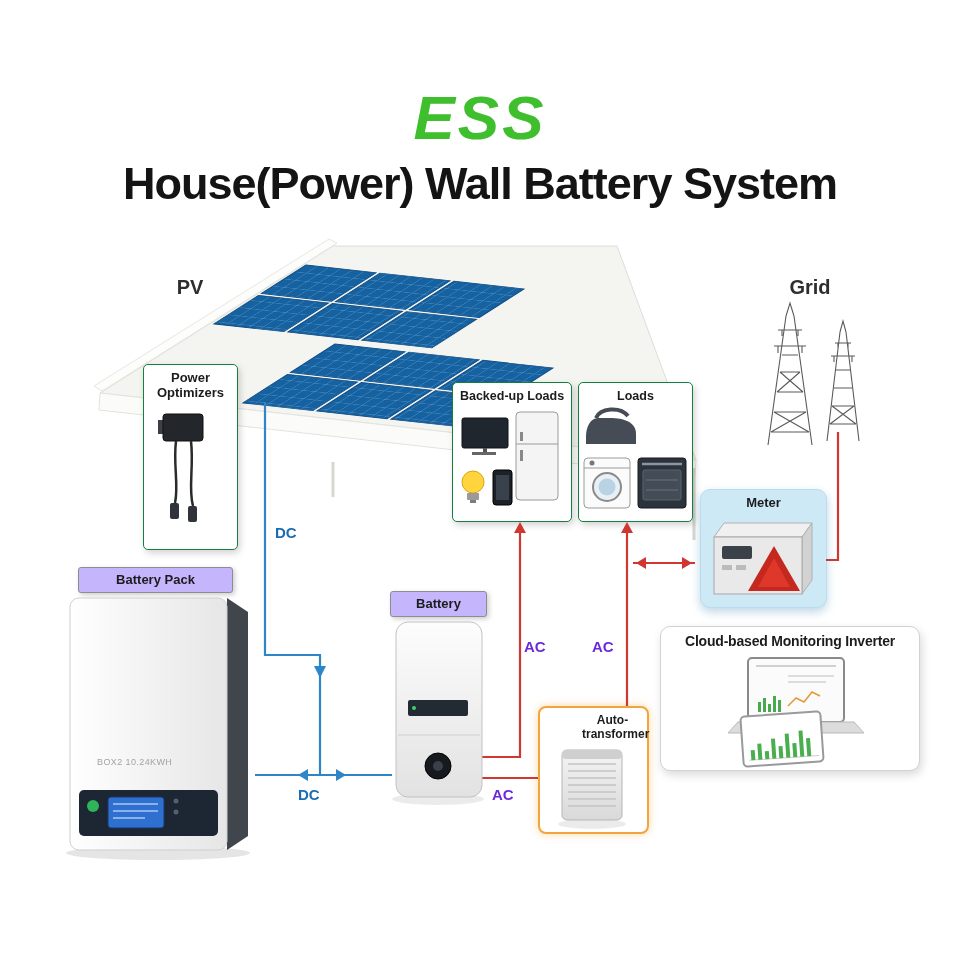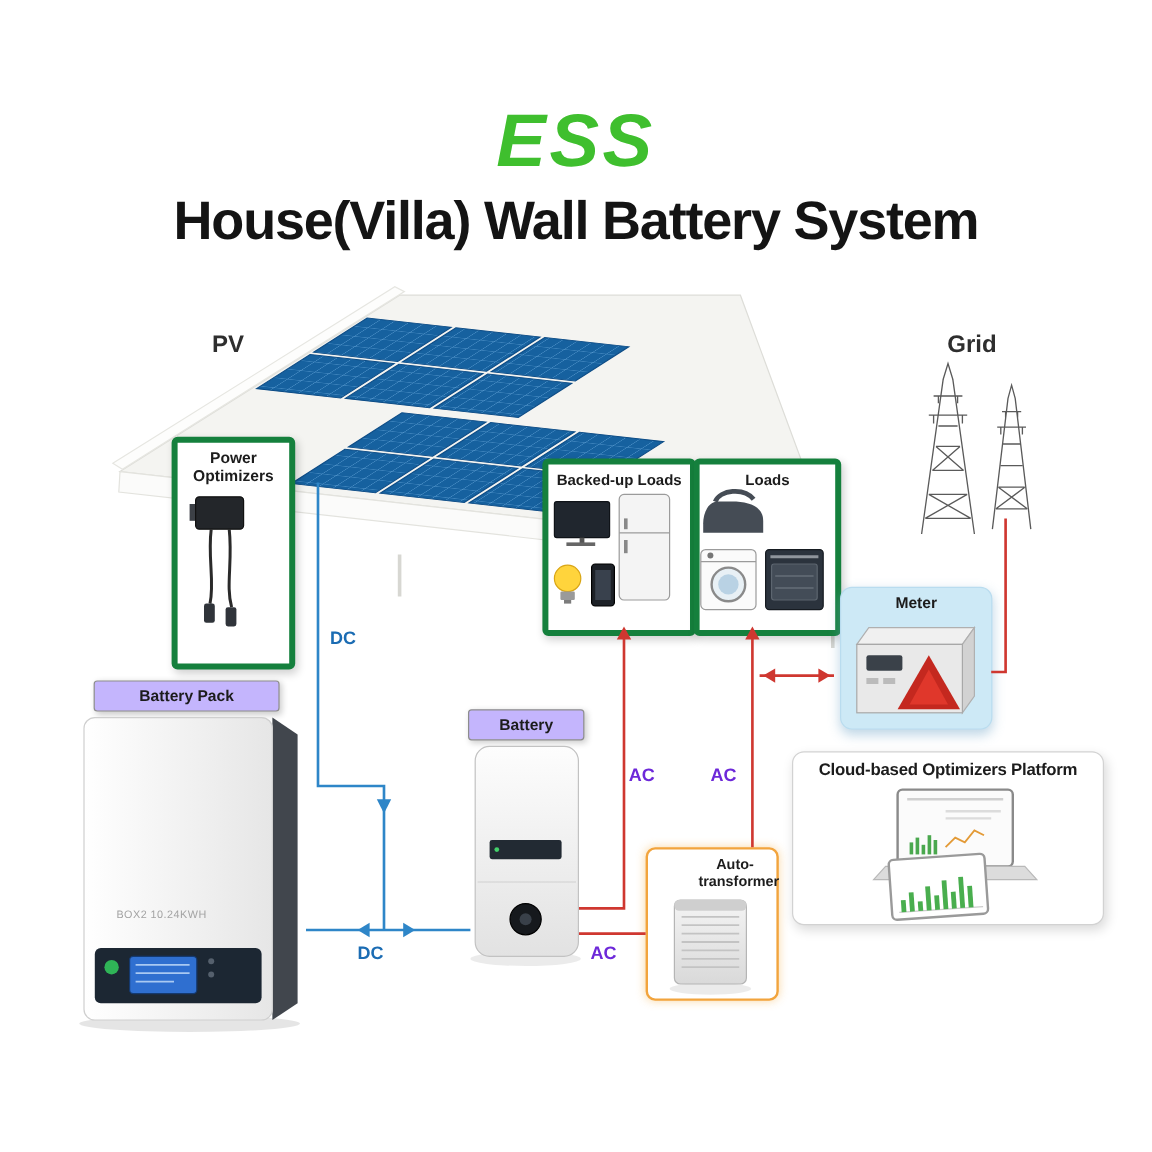--- a/index.html
+++ b/index.html
@@ -6,21 +6,21 @@
   .stage{position:relative;width:960px;height:921px;background:#fff;overflow:hidden;}
   .layer{position:absolute;left:0;top:0;}
   .bg{z-index:0;}
   .ov{z-index:2;pointer-events:none;}
   .abs{position:absolute;}
   .ess-title{left:0;top:82px;width:960px;text-align:center;font-size:62px;font-weight:800;font-style:italic;color:#3fbf2e;letter-spacing:3px;z-index:1;}
   .main-title{left:0;top:158px;width:960px;text-align:center;font-size:45px;font-weight:800;color:#141414;letter-spacing:-1px;z-index:1;}
   .tag{z-index:1;font-size:20px;font-weight:700;color:#2e2e2e;text-align:center;}
   .tag-pv{left:150px;top:276px;width:80px;}
   .tag-grid{left:772px;top:276px;width:76px;}
-  .box{position:absolute;background:#fff;border:5px solid #15803d;border-radius:5px;box-shadow:2px 3px 7px rgba(0,0,0,.18);z-index:1;}
+  .box{position:absolute;background:#fff;border:1px solid #15803d;border-radius:5px;box-shadow:2px 3px 7px rgba(0,0,0,.18);z-index:1;}
   .box-label{font-weight:700;color:#1c1c1c;text-align:center;padding:6px 4px 0 4px;font-size:13px;line-height:1.15;}
   .box-po{left:143px;top:364px;width:93px;height:184px;}
   .box-bul{left:452px;top:382px;width:118px;height:138px;}
   .box-bul .box-label,.box-loads .box-label{font-size:12.5px;}
   .box-loads{left:578px;top:382px;width:113px;height:138px;}
   .box-meter{left:700px;top:489px;width:125px;height:117px;background:#cde9f6;border:1px solid #b9dcef;border-radius:10px;box-shadow:0 4px 10px rgba(110,165,200,.45);}
   .box-cloud{left:660px;top:626px;width:258px;height:143px;border:1px solid #d2d2d2;border-radius:10px;box-shadow:2px 4px 10px rgba(0,0,0,.15);}
   .box-cloud .box-label{font-size:14px;letter-spacing:-.2px;}
   .box-xfmr{left:538px;top:706px;width:107px;height:124px;border:2px solid #f2a43d;border-radius:8px;box-shadow:0 0 8px rgba(244,170,60,.45);}
   .box-xfmr .box-label{font-size:12px;padding-left:42px;}
@@ -72,39 +72,39 @@
       <use href="#pvgroup" transform="matrix(1,0.11,-0.72,0.46,335,344)"></use>
     </g>
 
     <g stroke="#5a5a5a" stroke-width="1.1" fill="none">
       <path d="M768 445 L786 316 M812 445 L794 316 M786 316 L790 303 L794 316 M771 432 H809 M774 412 H806 M777 392 H803 M780 372 H800 M782 355 H798 M771 432 L806 412 M809 432 L774 412 M777 392 L800 372 M803 392 L780 372 M774 346 H806 M778 346 L778 353 M802 346 L802 353 M778 330 H802 M782 330 L782 336 M798 330 L798 336"></path>
       <path d="M827 441 L840 332 M859 441 L846 332 M840 332 L843 321 L846 332 M830 424 H856 M832 406 H854 M834 388 H852 M836 370 H850 M830 424 L854 406 M856 424 L832 406 M831 356 H855 M834 356 L834 362 M852 356 L852 362 M835 343 H851 M838 343 L838 348 M848 343 L848 348"></path>
     </g>
   </svg>
 
   <div class="abs ess-title">ESS</div>
-  <div class="abs main-title">House(Villa) Wall Battery System</div>
+  <div class="abs main-title">House(Power) Wall Battery System</div>
 
   <div class="abs tag tag-pv">PV</div>
   <div class="abs tag tag-grid">Grid</div>
 
   <div class="box box-po">
     <div class="box-label">Power Optimizers</div>
   </div>
   <div class="box box-bul">
     <div class="box-label">Backed-up Loads</div>
   </div>
   <div class="box box-loads">
     <div class="box-label">Loads</div>
   </div>
   <div class="box box-meter">
     <div class="box-label">Meter</div>
   </div>
   <div class="box box-cloud">
-    <div class="box-label">Cloud-based Optimizers Platform</div>
+    <div class="box-label">Cloud-based Monitoring Inverter</div>
   </div>
   <div class="box box-xfmr">
     <div class="box-label">Auto-transformer</div>
   </div>
   <div class="label-box lb-battery">Battery Pack</div>
   <div class="label-box lb-inverter">Battery</div>
 
   <svg class="layer ov" width="960" height="960" viewBox="0 0 960 960">
     <defs>
       <linearGradient id="batGrad" x1="0" y1="0" x2="1" y2="0">

